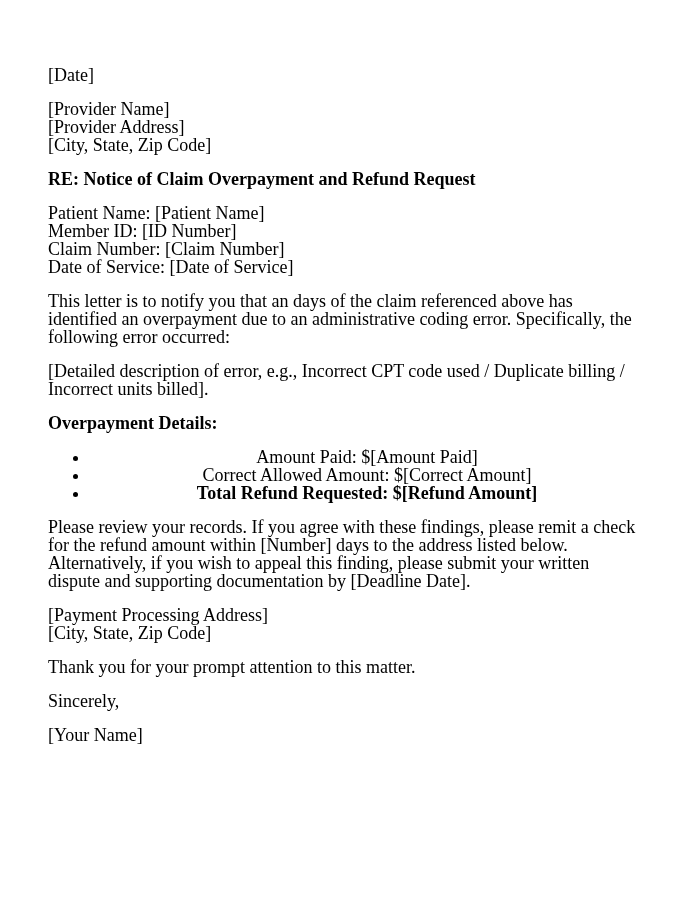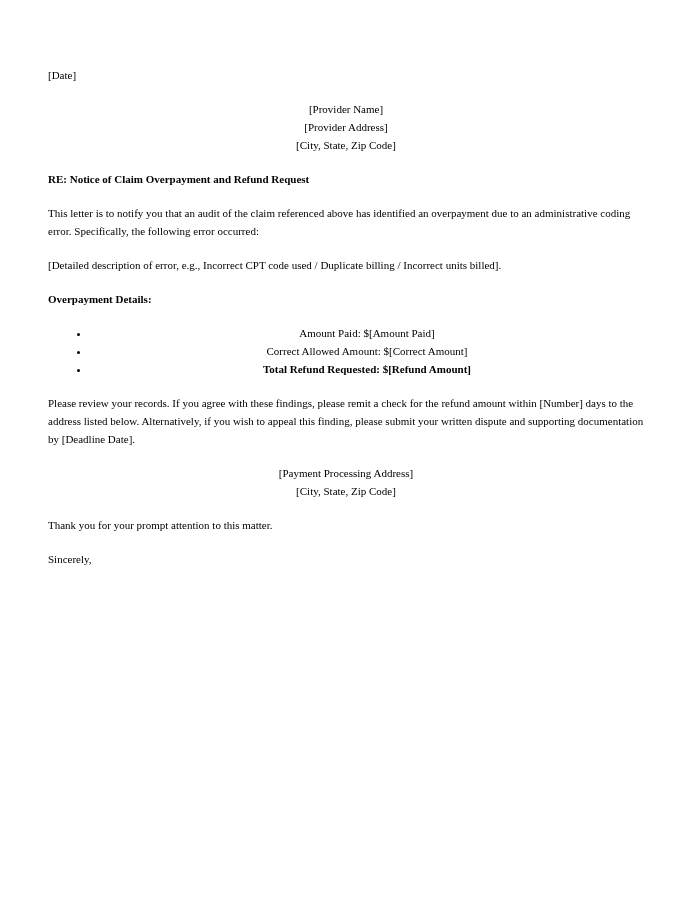--- a/index.html
+++ b/index.html
@@ -16,29 +16,28 @@
     color: #000000;
   }
   .page {
     width: 700px;
     height: 806px;          
     overflow: hidden;
     background: #ffffff;
     padding: 50px 56px 0 48px;
   }
   .doc {
-    font-size: 11px;
+    font-size: 18px;
     line-height: 18px;
   }
   .doc p {
     margin: 16px 0;
   }
   .doc p.tight {
     margin: 0;
-    text-align: center;
   }
   .block {
     margin: 16px 0;
   }
   .bold { font-weight: bold; }
   ul.overpayment-list {
     margin: 16px 0;
     padding-left: 42px;
     text-align: center;
   }
@@ -57,23 +56,29 @@
     <p>[Date]</p>
 
     <div class="block">
       <p class="tight">[Provider Name]</p>
       <p class="tight">[Provider Address]</p>
       <p class="tight">[City, State, Zip Code]</p>
     </div>
 
     <p class="bold">RE: Notice of Claim Overpayment and Refund Request</p>
 
+    <div class="block">
+      <p class="tight">Patient Name: [Patient Name]</p>
+      <p class="tight">Member ID: [ID Number]</p>
+      <p class="tight">Claim Number: [Claim Number]</p>
+      <p class="tight">Date of Service: [Date of Service]</p>
+    </div>
 
 
-    <p>This letter is to notify you that an audit of the claim referenced above has identified an overpayment due to an administrative coding error. Specifically, the following error occurred:</p>
+    <p>This letter is to notify you that an days of the claim referenced above has identified an overpayment due to an administrative coding error. Specifically, the following error occurred:</p>
 
     <p>[Detailed description of error, e.g., Incorrect CPT code used / Duplicate billing / Incorrect units billed].</p>
 
     <p class="bold">Overpayment Details:</p>
 
     <ul class="overpayment-list">
       <li>
         <span>Amount Paid: $[Amount Paid]</span>
       </li>
       <li>
@@ -89,15 +94,16 @@
 
     <div class="block">
       <p class="tight">[Payment Processing Address]</p>
       <p class="tight">[City, State, Zip Code]</p>
     </div>
 
     <p>Thank you for your prompt attention to this matter.</p>
 
     <p>Sincerely,</p>
 
+    <p>[Your Name]</p>
 
   </div>
 </div>
 
 </body></html>

